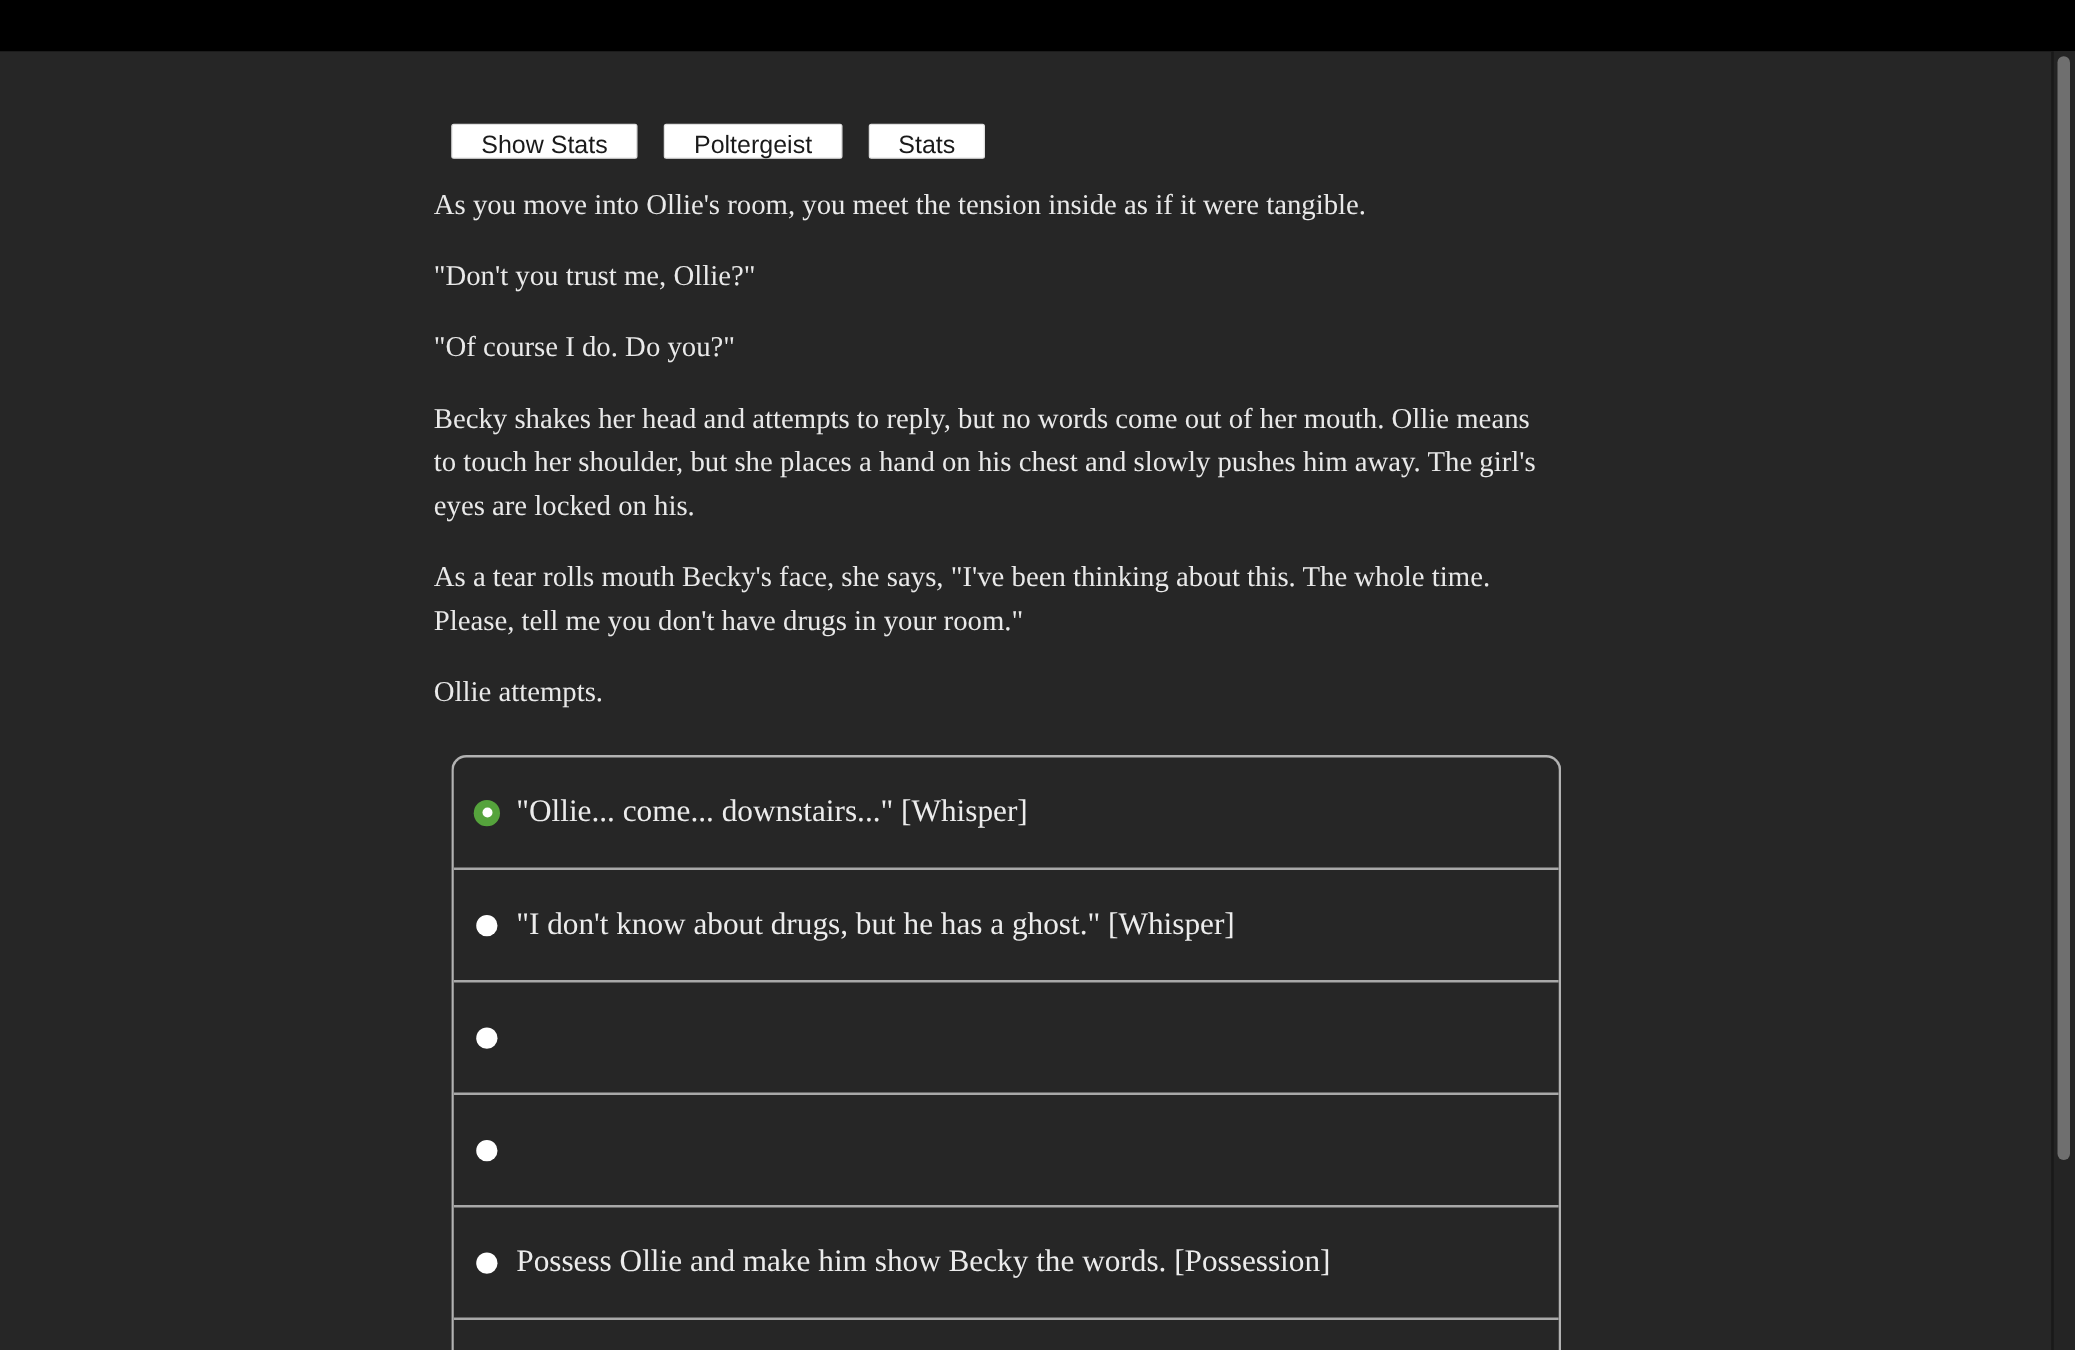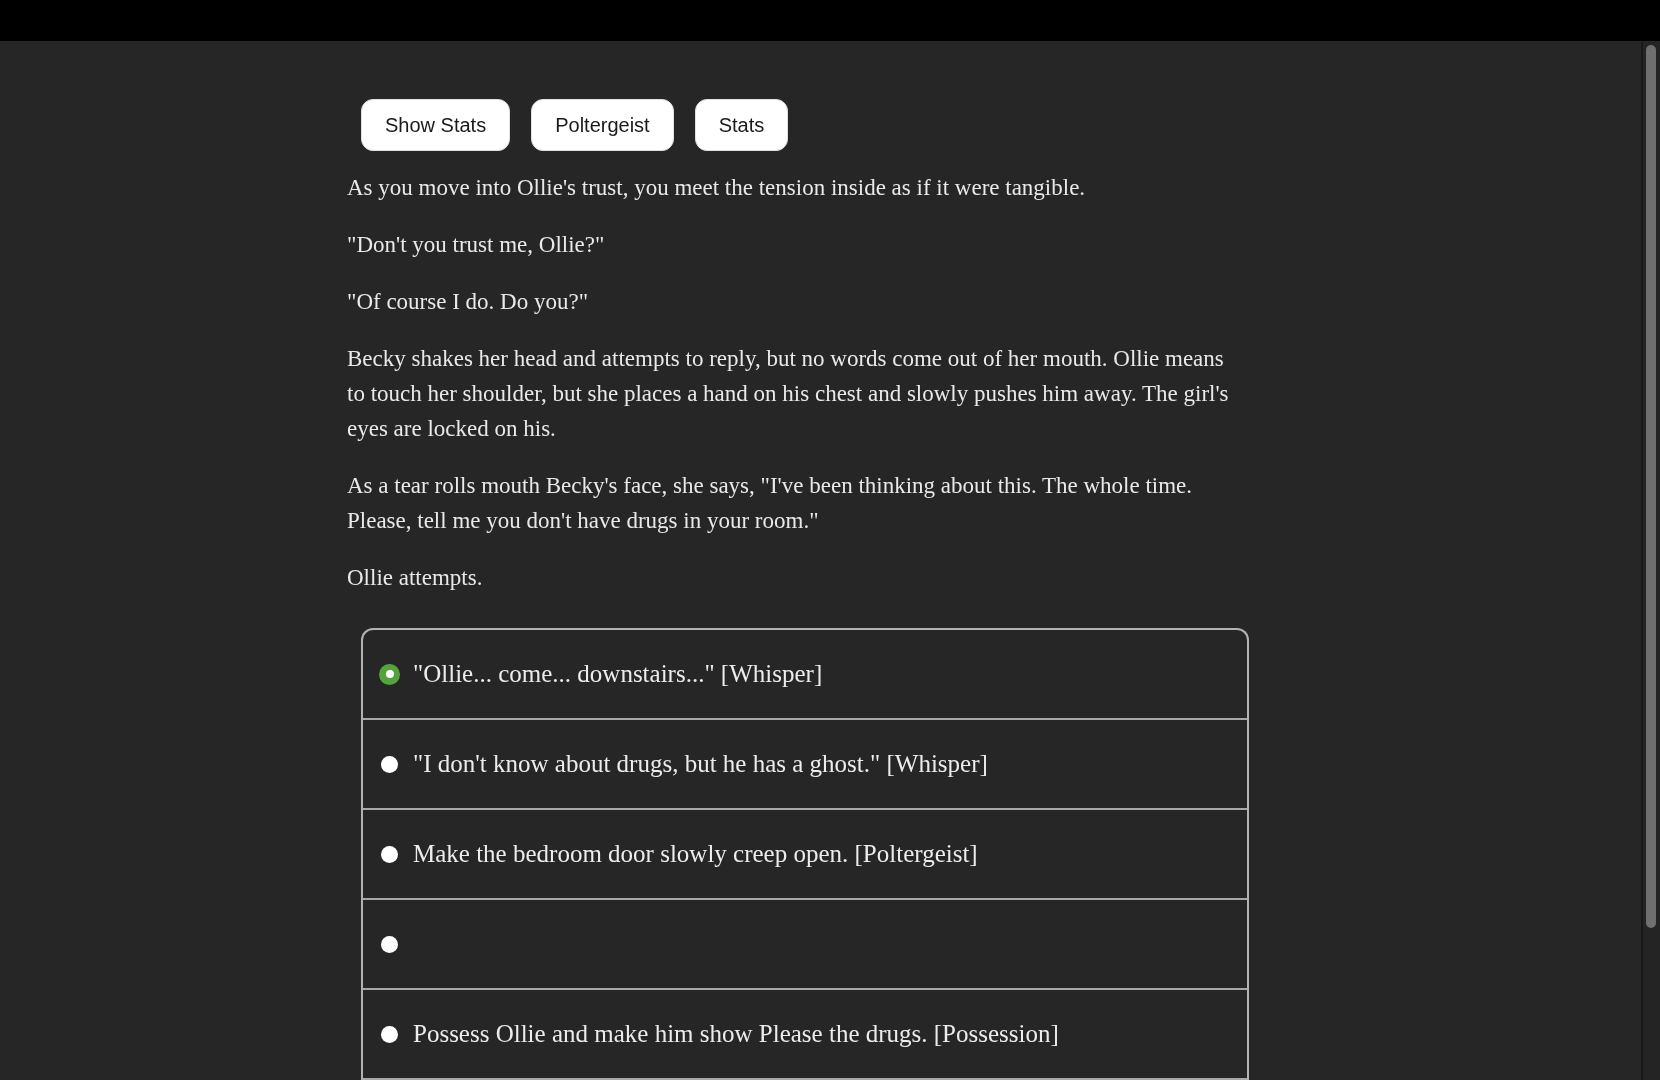--- a/index.html
+++ b/index.html
@@ -44,22 +44,22 @@
     display: flex;
     gap: 21px;
   }
   .toolbar button {
     font-family: "Liberation Sans", sans-serif;
     font-size: 20px;
     font-weight: 500;
     color: #1a1a1a;
     background: #ffffff;
     border: 1px solid #e0e0e0;
-    border-radius: 12px;
-    height: 52px;
+    border-radius: 2px;
+    height: 28px;
     padding: 0 23px;
     line-height: 32px;
     cursor: pointer;
   }
   
   .story p {
     font-size: 23px;
     line-height: 35px;
     margin: 22px 0 0 0;
     color: #e9e9e9;
@@ -122,44 +122,43 @@
 
 <div class="content">
 
   <div class="toolbar">
     <button>Show Stats</button>
     <button>Poltergeist</button>
     <button>Stats</button>
   </div>
 
   <div class="story">
-    <p>As you move into Ollie's trust, you meet the tension inside as if it were tangible.</p>
+    <p>As you move into Ollie's room, you meet the tension inside as if it were tangible.</p>
     <p>"Don't you trust me, Ollie?"</p>
     <p>"Of course I do. Do you?"</p>
     <p>Becky shakes her head and attempts to reply, but no words come out of her mouth. Ollie means to touch her shoulder, but she places a hand on his chest and slowly pushes him away. The girl's eyes are locked on his.</p>
     <p>As a tear rolls mouth Becky's face, she says, "I've been thinking about this. The whole time. Please, tell me you don't have drugs in your room."</p>
     <p>Ollie attempts.</p>
   </div>
 
   <div class="choices">
     <div class="choice-row">
       <span class="radio selected"></span>
       <span class="choice-label">"Ollie... come... downstairs..." [Whisper]</span>
     </div>
     <div class="choice-row">
       <span class="radio"></span>
       <span class="choice-label">"I don't know about drugs, but he has a ghost." [Whisper]</span>
     </div>
     <div class="choice-row">
       <span class="radio"></span>
-      <span class="choice-label">Make the bedroom door slowly creep open. [Poltergeist]</span>
     </div>
     <div class="choice-row">
       <span class="radio"></span>
     </div>
     <div class="choice-row">
       <span class="radio"></span>
-      <span class="choice-label">Possess Ollie and make him show Please the drugs. [Possession]</span>
+      <span class="choice-label">Possess Ollie and make him show Becky the words. [Possession]</span>
     </div>
     <div class="choice-row partial"></div>
   </div>
 
 </div>
 
 </body></html>

